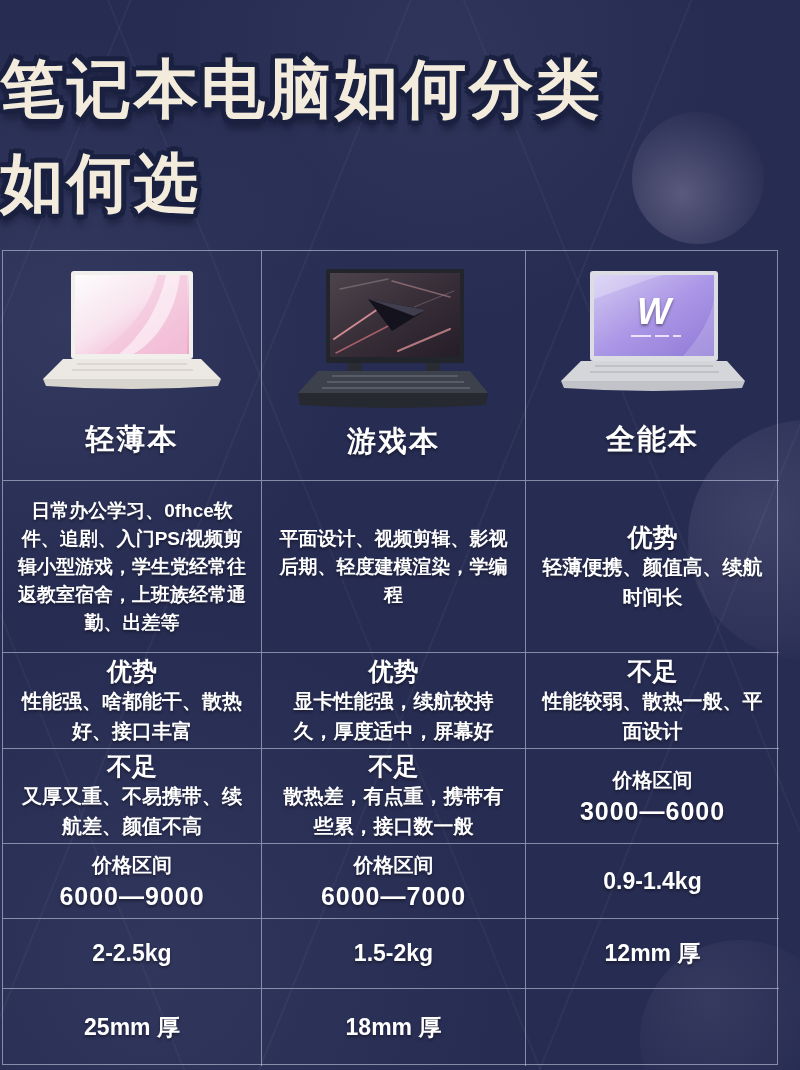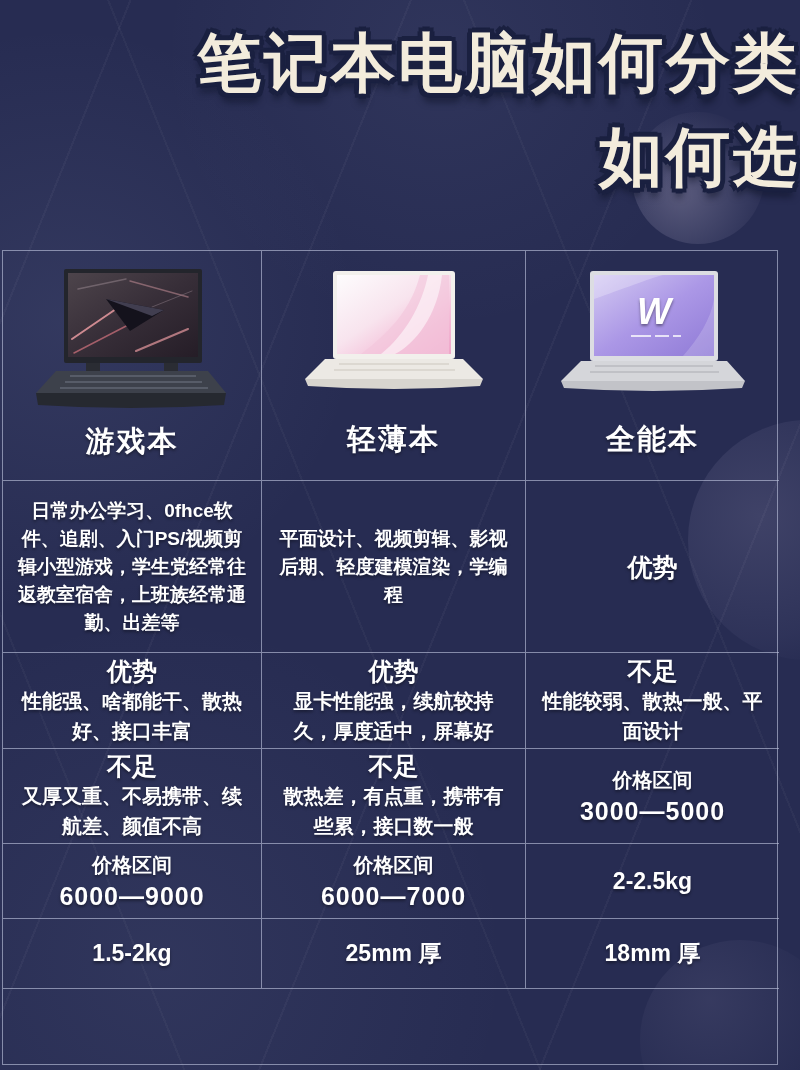--- a/index.html
+++ b/index.html
@@ -35,21 +35,21 @@
   .planet-right-mid {
     left: 688px; top: 420px; width: 240px; height: 240px;
     background: radial-gradient(circle at 30% 40%, rgba(190,182,215,0.16), rgba(170,165,205,0.06) 55%, transparent 72%);
   }
   .planet-bottom-right {
     left: 640px; top: 940px; width: 200px; height: 200px;
     background: radial-gradient(circle at 35% 30%, rgba(190,182,215,0.10), transparent 65%);
   }
 
   
-  .title-block { position: absolute; top: 0; left: 0; width: 800px; height: 250px; text-align: right; padding-top: 16px; }
+  .title-block { position: absolute; top: 0; left: 0; width: 800px; height: 250px; text-align: left; padding-top: 42px; }
   .title-line {
     font-size: 64px; font-weight: 900; letter-spacing: 3px;
     color: var(--title); line-height: 94px;
     text-shadow:
       -4px -4px 0 var(--outline), 4px -4px 0 var(--outline),
       -4px 4px 0 var(--outline), 4px 4px 0 var(--outline),
       -5px 0 0 var(--outline), 5px 0 0 var(--outline),
       0 -5px 0 var(--outline), 0 5px 0 var(--outline),
       0 9px 7px rgba(8,12,30,0.55);
   }
@@ -94,20 +94,43 @@
 <div class="planet planet-top-right"></div>
 <div class="planet planet-right-mid"></div>
 <div class="planet planet-bottom-right"></div>
 
 <div class="title-block">
   <div class="title-line">笔记本电脑如何分类</div>
   <div class="title-line">如何选</div>
 </div>
 
 <div class="table">
+
+  <div class="cell laptop-cell">
+    <div class="laptop-img">
+      <svg width="190" height="150" viewBox="0 0 190 150">
+        <defs>
+          <linearGradient id="g-thin" x1="0" y1="0" x2="1" y2="1">
+            <stop offset="0" stop-color="#fdfcfd"></stop>
+            <stop offset="0.45" stop-color="#f8e4ee"></stop>
+            <stop offset="0.75" stop-color="#f4bcd7"></stop>
+            <stop offset="1" stop-color="#efa6c9"></stop>
+          </linearGradient>
+        </defs>
+        <rect x="34" y="2" width="122" height="88" rx="3" fill="#f2f0ec"></rect>
+        <rect x="38" y="6" width="114" height="79" fill="url(#g-thin)"></rect>
+        <path d="M62 85 C92 62 112 40 121 6 L150 6 L150 85 Z" fill="#f3c6dc" opacity="0.65"></path>
+        <path d="M82 85 C106 66 123 36 129 6 L143 6 C139 46 116 75 96 85 Z" fill="#ffffff" opacity="0.55"></path>
+        <path d="M26 90 L164 90 L184 110 L6 110 Z" fill="#ece9e4"></path>
+        <path d="M40 95 L150 95 M35 101 L156 101" stroke="#d6d2ca" stroke-width="1.5" fill="none"></path>
+        <path d="M6 110 L184 110 L181 117 Q95 123 9 117 Z" fill="#d8d5cf"></path>
+      </svg>
+    </div>
+    <div class="cat-name">轻薄本</div>
+  </div>
 
   <div class="cell laptop-cell">
     <div class="laptop-img">
       <svg width="200" height="155" viewBox="0 0 200 155">
         <defs>
           <linearGradient id="g-game" x1="0" y1="0" x2="1" y2="1">
             <stop offset="0" stop-color="#4d444b"></stop>
             <stop offset="0.5" stop-color="#372e38"></stop>
             <stop offset="1" stop-color="#251d27"></stop>
           </linearGradient>
@@ -129,43 +152,20 @@
         <path d="M24 104 L176 104 L194 126 L4 126 Z" fill="#3d414b"></path>
         <path d="M38 109 L164 109 M33 115 L170 115 M28 121 L176 121" stroke="#575c68" stroke-width="1.8" fill="none"></path>
         <path d="M4 126 L194 126 L192 138 Q99 144 6 138 Z" fill="#262930"></path>
       </svg>
     </div>
     <div class="cat-name">游戏本</div>
   </div>
 
   <div class="cell laptop-cell">
     <div class="laptop-img">
-      <svg width="190" height="150" viewBox="0 0 190 150">
-        <defs>
-          <linearGradient id="g-thin" x1="0" y1="0" x2="1" y2="1">
-            <stop offset="0" stop-color="#fdfcfd"></stop>
-            <stop offset="0.45" stop-color="#f8e4ee"></stop>
-            <stop offset="0.75" stop-color="#f4bcd7"></stop>
-            <stop offset="1" stop-color="#efa6c9"></stop>
-          </linearGradient>
-        </defs>
-        <rect x="34" y="2" width="122" height="88" rx="3" fill="#f2f0ec"></rect>
-        <rect x="38" y="6" width="114" height="79" fill="url(#g-thin)"></rect>
-        <path d="M62 85 C92 62 112 40 121 6 L150 6 L150 85 Z" fill="#f3c6dc" opacity="0.65"></path>
-        <path d="M82 85 C106 66 123 36 129 6 L143 6 C139 46 116 75 96 85 Z" fill="#ffffff" opacity="0.55"></path>
-        <path d="M26 90 L164 90 L184 110 L6 110 Z" fill="#ece9e4"></path>
-        <path d="M40 95 L150 95 M35 101 L156 101" stroke="#d6d2ca" stroke-width="1.5" fill="none"></path>
-        <path d="M6 110 L184 110 L181 117 Q95 123 9 117 Z" fill="#d8d5cf"></path>
-      </svg>
-    </div>
-    <div class="cat-name">轻薄本</div>
-  </div>
-
-  <div class="cell laptop-cell">
-    <div class="laptop-img">
       <svg width="200" height="150" viewBox="0 0 200 150">
         <defs>
           <linearGradient id="g-all" x1="0" y1="0" x2="1" y2="1">
             <stop offset="0" stop-color="#d3c9f2"></stop>
             <stop offset="0.5" stop-color="#ab97e6"></stop>
             <stop offset="1" stop-color="#8f7ad6"></stop>
           </linearGradient>
         </defs>
         <rect x="37" y="2" width="128" height="90" rx="3" fill="#dcdde2"></rect>
         <rect x="41" y="6" width="120" height="81" fill="url(#g-all)"></rect>
@@ -183,20 +183,21 @@
       </svg>
     </div>
     <div class="cat-name">全能本</div>
   </div>
 
   <div class="cell desc-cell">日常办公学习、0fhce软件、追剧、入门PS/视频剪辑小型游戏，学生党经常往返教室宿舍，上班族经常通勤、出差等</div>
   <div class="cell desc-cell">平面设计、视频剪辑、影视后期、轻度建模渲染，学编程</div>
 
   <div class="cell pro-con-cell">
     <div class="pro-con-head">优势</div>
+    <div>轻薄便携、颜值高、续航时间长</div>
   </div>
   <div class="cell pro-con-cell">
     <div class="pro-con-head">优势</div>
     <div>性能强、啥都能干、散热好、接口丰富</div>
   </div>
   <div class="cell pro-con-cell">
     <div class="pro-con-head">优势</div>
     <div>显卡性能强，续航较持久，厚度适中，屏幕好</div>
   </div>
 
@@ -208,30 +209,32 @@
     <div class="pro-con-head">不足</div>
     <div>又厚又重、不易携带、续航差、颜值不高</div>
   </div>
   <div class="cell pro-con-cell">
     <div class="pro-con-head">不足</div>
     <div>散热差，有点重，携带有些累，接口数一般</div>
   </div>
 
   <div class="cell">
     <div class="price-label">价格区间</div>
-    <div class="price-value">3000—5000</div>
+    <div class="price-value">3000—6000</div>
   </div>
   <div class="cell">
     <div class="price-label">价格区间</div>
     <div class="price-value">6000—9000</div>
   </div>
   <div class="cell">
     <div class="price-label">价格区间</div>
     <div class="price-value">6000—7000</div>
   </div>
 
+  <div class="cell weight-cell">0.9-1.4kg</div>
   <div class="cell weight-cell">2-2.5kg</div>
   <div class="cell weight-cell">1.5-2kg</div>
 
+  <div class="cell thick-cell">12mm 厚</div>
   <div class="cell thick-cell">25mm 厚</div>
   <div class="cell thick-cell">18mm 厚</div>
 
 </div>
 
 </body></html>

